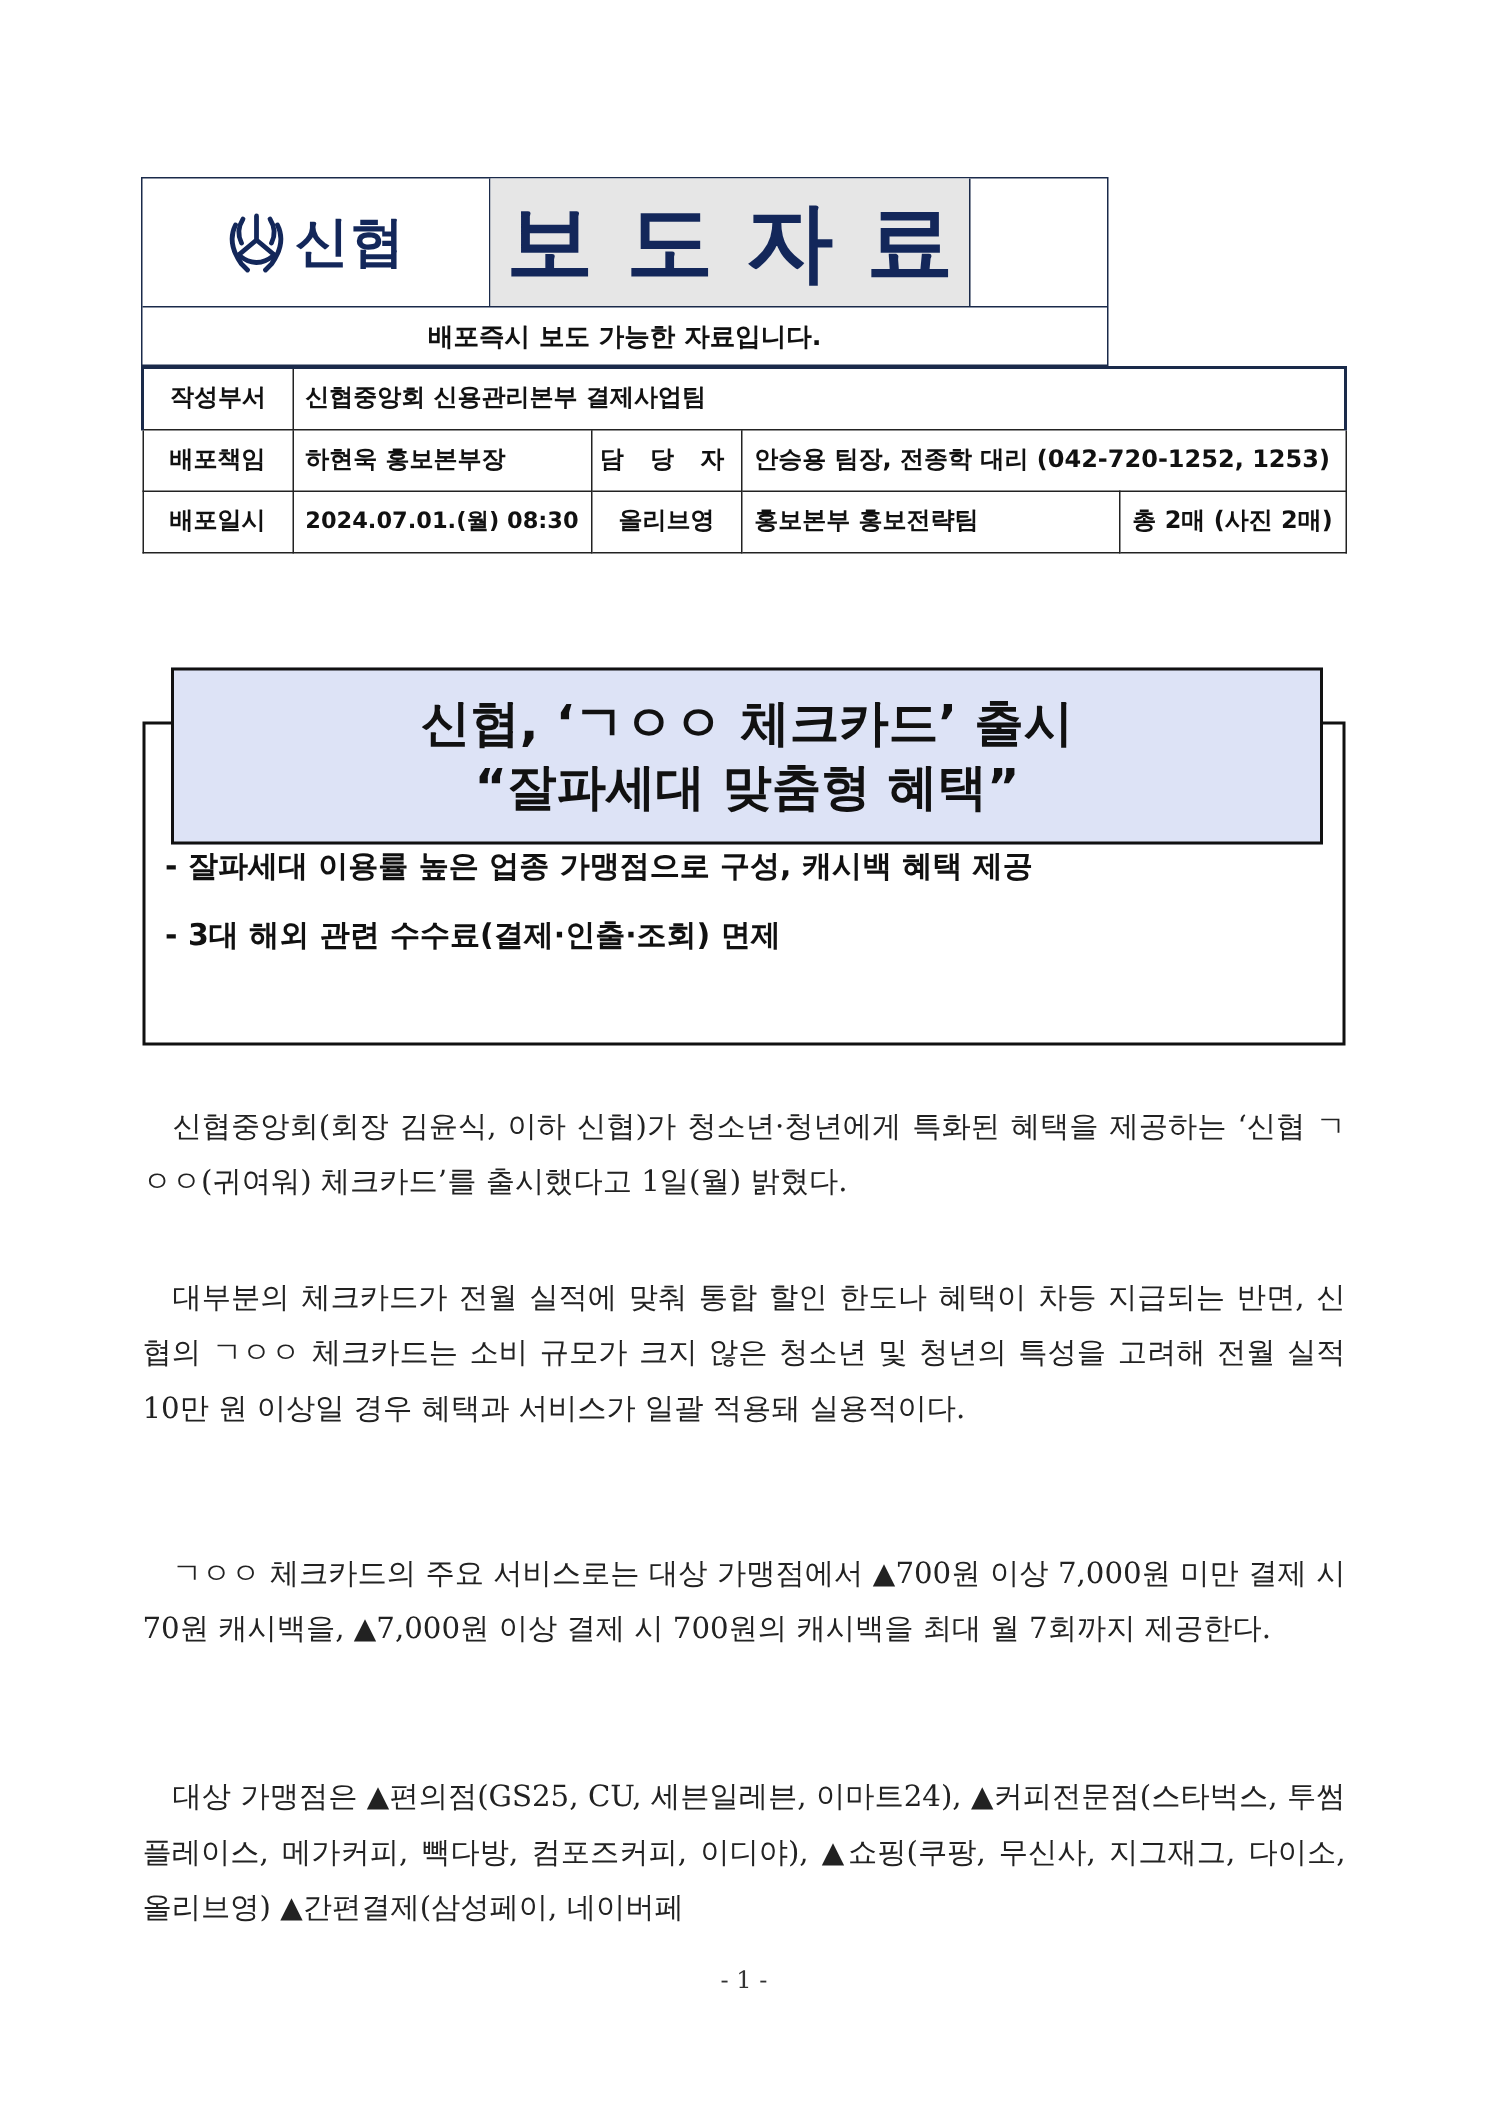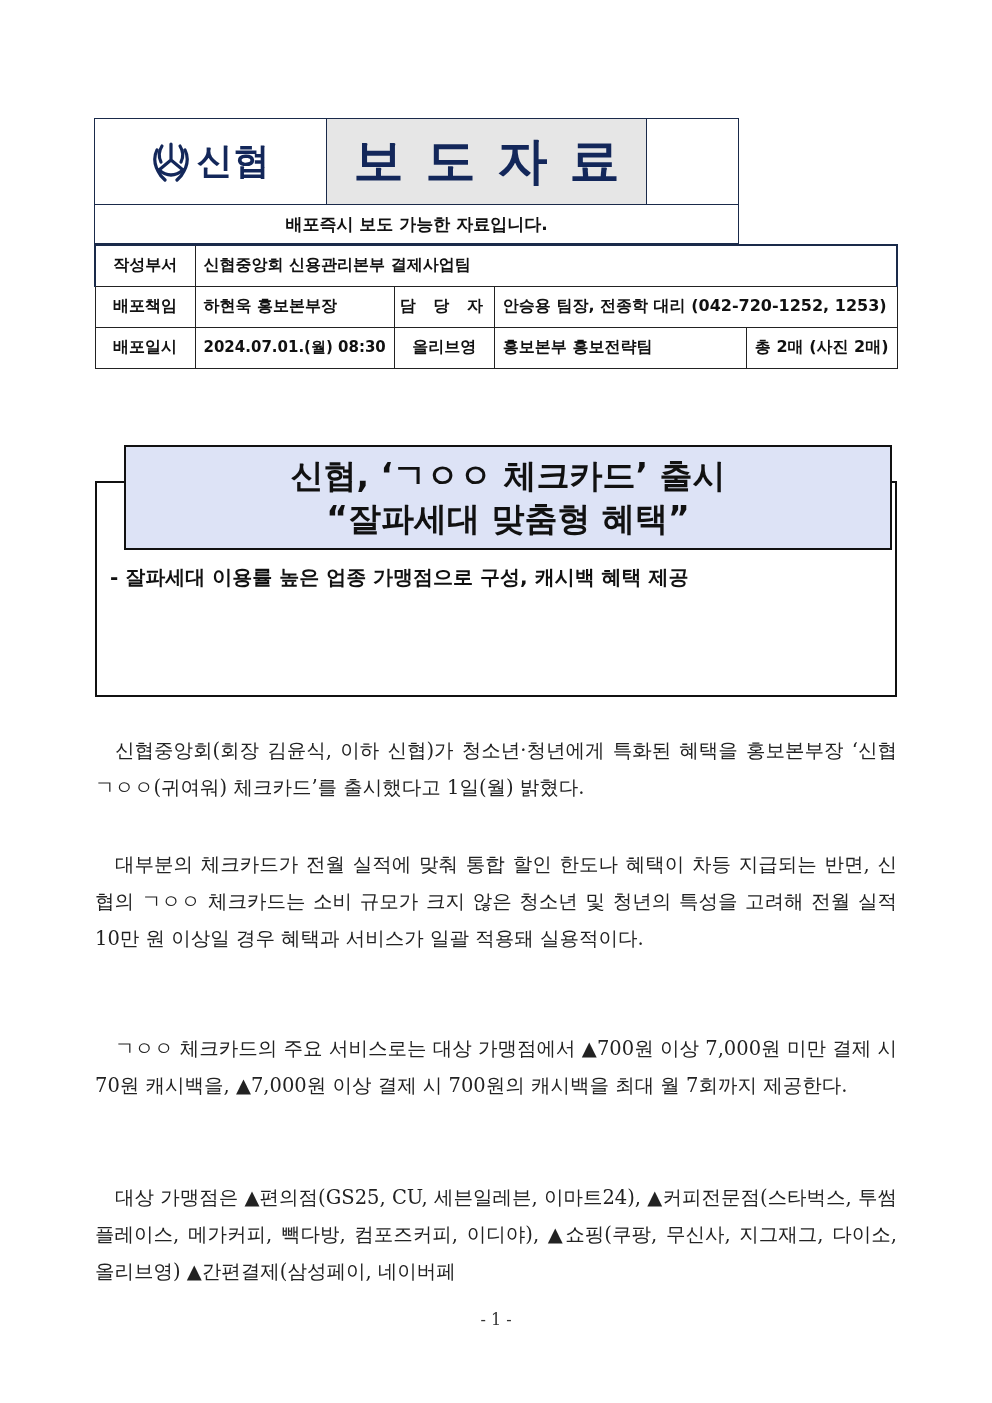--- a/index.html
+++ b/index.html
@@ -4,37 +4,37 @@
 <style>
   * { box-sizing: border-box; margin: 0; padding: 0; }
   html, body { width: 992px; height: 1403px; background: #ffffff; }
   body { position: relative; font-family: "DejaVu Sans", "Liberation Sans", sans-serif; color: #111; overflow: hidden; }
 
   .hdr { position: absolute; left: 94px; top: 118px; width: 645px; height: 126px; border: 1.5px solid #1a2a4a; }
   .hdr-top { position: absolute; left: 0; top: 0; width: 100%; height: 86px; display: flex; border-bottom: 1.5px solid #1a2a4a; }
   .hdr-logo { width: 232px; height: 100%; display: flex; align-items: center; justify-content: center; gap: 6px; border-right: 1.5px solid #1a2a4a; }
   .hdr-logo .word { font-size: 36px; font-weight: bold; color: #13275a; letter-spacing: 1px; }
   .hdr-title { width: 320px; height: 100%; background: #e6e6e6; display: flex; align-items: center; justify-content: center; border-right: 1.5px solid #1a2a4a; }
-  .hdr-title span { font-size: 50px; font-weight: bold; color: #13275a; letter-spacing: 22px; margin-right: -22px; }
+  .hdr-title span { font-size: 58px; font-weight: bold; color: #13275a; letter-spacing: 22px; margin-right: -22px; }
   .hdr-slogan { flex: 1; display: flex; flex-direction: column; justify-content: center; align-items: center; line-height: 1.15; }
   .slogan-line { color: #13275a; white-space: nowrap; }
   .slogan-line .small { font-size: 16px; font-weight: bold; }
   .slogan-line .big { font-size: 22px; font-weight: bold; }
   .hdr-notice { position: absolute; left: 0; top: 86px; width: 100%; height: 38px; display: flex; align-items: center; justify-content: center; font-size: 17px; font-weight: bold; }
 
   .meta { position: absolute; left: 94px; top: 244px; width: 804px; border-collapse: collapse; font-size: 16px; font-weight: bold; }
   .meta td { border: 1px solid #222; height: 41px; padding: 0 8px; white-space: nowrap; }
   .meta td.lbl { text-align: center; width: 100px; letter-spacing: 0px; }
   .meta td.lbl.sp { letter-spacing: 6px; }
   .meta tr.thick-top td { border-top: 2.5px solid #1a2a4a; }
   .meta tr.r1 td:first-child, .meta tr.r2 td:first-child { border-left: 2.5px solid #1a2a4a; }
   .meta tr.r1 td:last-child, .meta tr.r2 td:last-child { border-right: 2.5px solid #1a2a4a; }
 
   .hl-outer { position: absolute; left: 95px; top: 481px; width: 802px; height: 216px; border: 2px solid #111; }
-  .hl-title { position: absolute; left: 124px; top: 445px; width: 768px; height: 105px; background: #dde3f6; border: 2px solid #111; display: flex; flex-direction: column; align-items: center; justify-content: center; }
+  .hl-title { position: absolute; left: 114px; top: 445px; width: 768px; height: 118px; background: #dde3f6; border: 2px solid #111; display: flex; flex-direction: column; align-items: center; justify-content: center; }
   .hl-title div { font-size: 33px; font-weight: bold; line-height: 1.3; white-space: nowrap; }
   .bullets { position: absolute; left: 110px; top: 557px; width: 780px; }
   .bullets div { font-size: 20px; font-weight: bold; height: 46px; line-height: 40px; white-space: nowrap; }
 
   .body { position: absolute; left: 95px; width: 802px; font-family: "DejaVu Serif", "Liberation Serif", serif; font-size: 19.5px; line-height: 37px; text-align: justify; text-align-last: left; color: #222; }
   .body p { text-indent: 20px; }
   .p1 { top: 732px; }
   .p2 { top: 846px; }
   .p3 { top: 1030px; }
   .p4 { top: 1179px; }
@@ -88,24 +88,25 @@
 </tbody>
   </table>
 
 <div class="hl-outer"></div>
 <div class="hl-title">
   <div>신협, ‘ㄱㅇㅇ 체크카드’ 출시</div>
   <div>“잘파세대 맞춤형 혜택”</div>
 </div>
 <div class="bullets">
   <div>- 잘파세대 이용률 높은 업종 가맹점으로 구성, 캐시백 혜택 제공</div>
+  <div>- 3대 해외 관련 수수료(결제·인출·조회) 면제</div>
 </div>
 
 <div class="body p1">
-    <p>신협중앙회(회장 김윤식, 이하 신협)가 청소년·청년에게 특화된 혜택을 홍보본부장 ‘신협 ㄱㅇㅇ(귀여워) 체크카드’를 출시했다고 1일(월) 밝혔다.</p>
+    <p>신협중앙회(회장 김윤식, 이하 신협)가 청소년·청년에게 특화된 혜택을 제공하는 ‘신협 ㄱㅇㅇ(귀여워) 체크카드’를 출시했다고 1일(월) 밝혔다.</p>
   </div>
 <div class="body p2">
     <p>대부분의 체크카드가 전월 실적에 맞춰 통합 할인 한도나 혜택이 차등 지급되는 반면, 신협의 ㄱㅇㅇ 체크카드는 소비 규모가 크지 않은 청소년 및 청년의 특성을 고려해 전월 실적 10만 원 이상일 경우 혜택과 서비스가 일괄 적용돼 실용적이다.</p>
   </div>
 <div class="body p3">
     <p>ㄱㅇㅇ 체크카드의 주요 서비스로는 대상 가맹점에서 ▲700원 이상 7,000원 미만 결제 시 70원 캐시백을, ▲7,000원 이상 결제 시 700원의 캐시백을 최대 월 7회까지 제공한다.</p>
   </div>
 <div class="body p4">
     <p>대상 가맹점은 ▲편의점(GS25, CU, 세븐일레븐, 이마트24), ▲커피전문점(스타벅스, 투썸플레이스, 메가커피, 빽다방, 컴포즈커피, 이디야), ▲쇼핑(쿠팡, 무신사, 지그재그, 다이소, 올리브영) ▲간편결제(삼성페이, 네이버페</p>
   </div>

